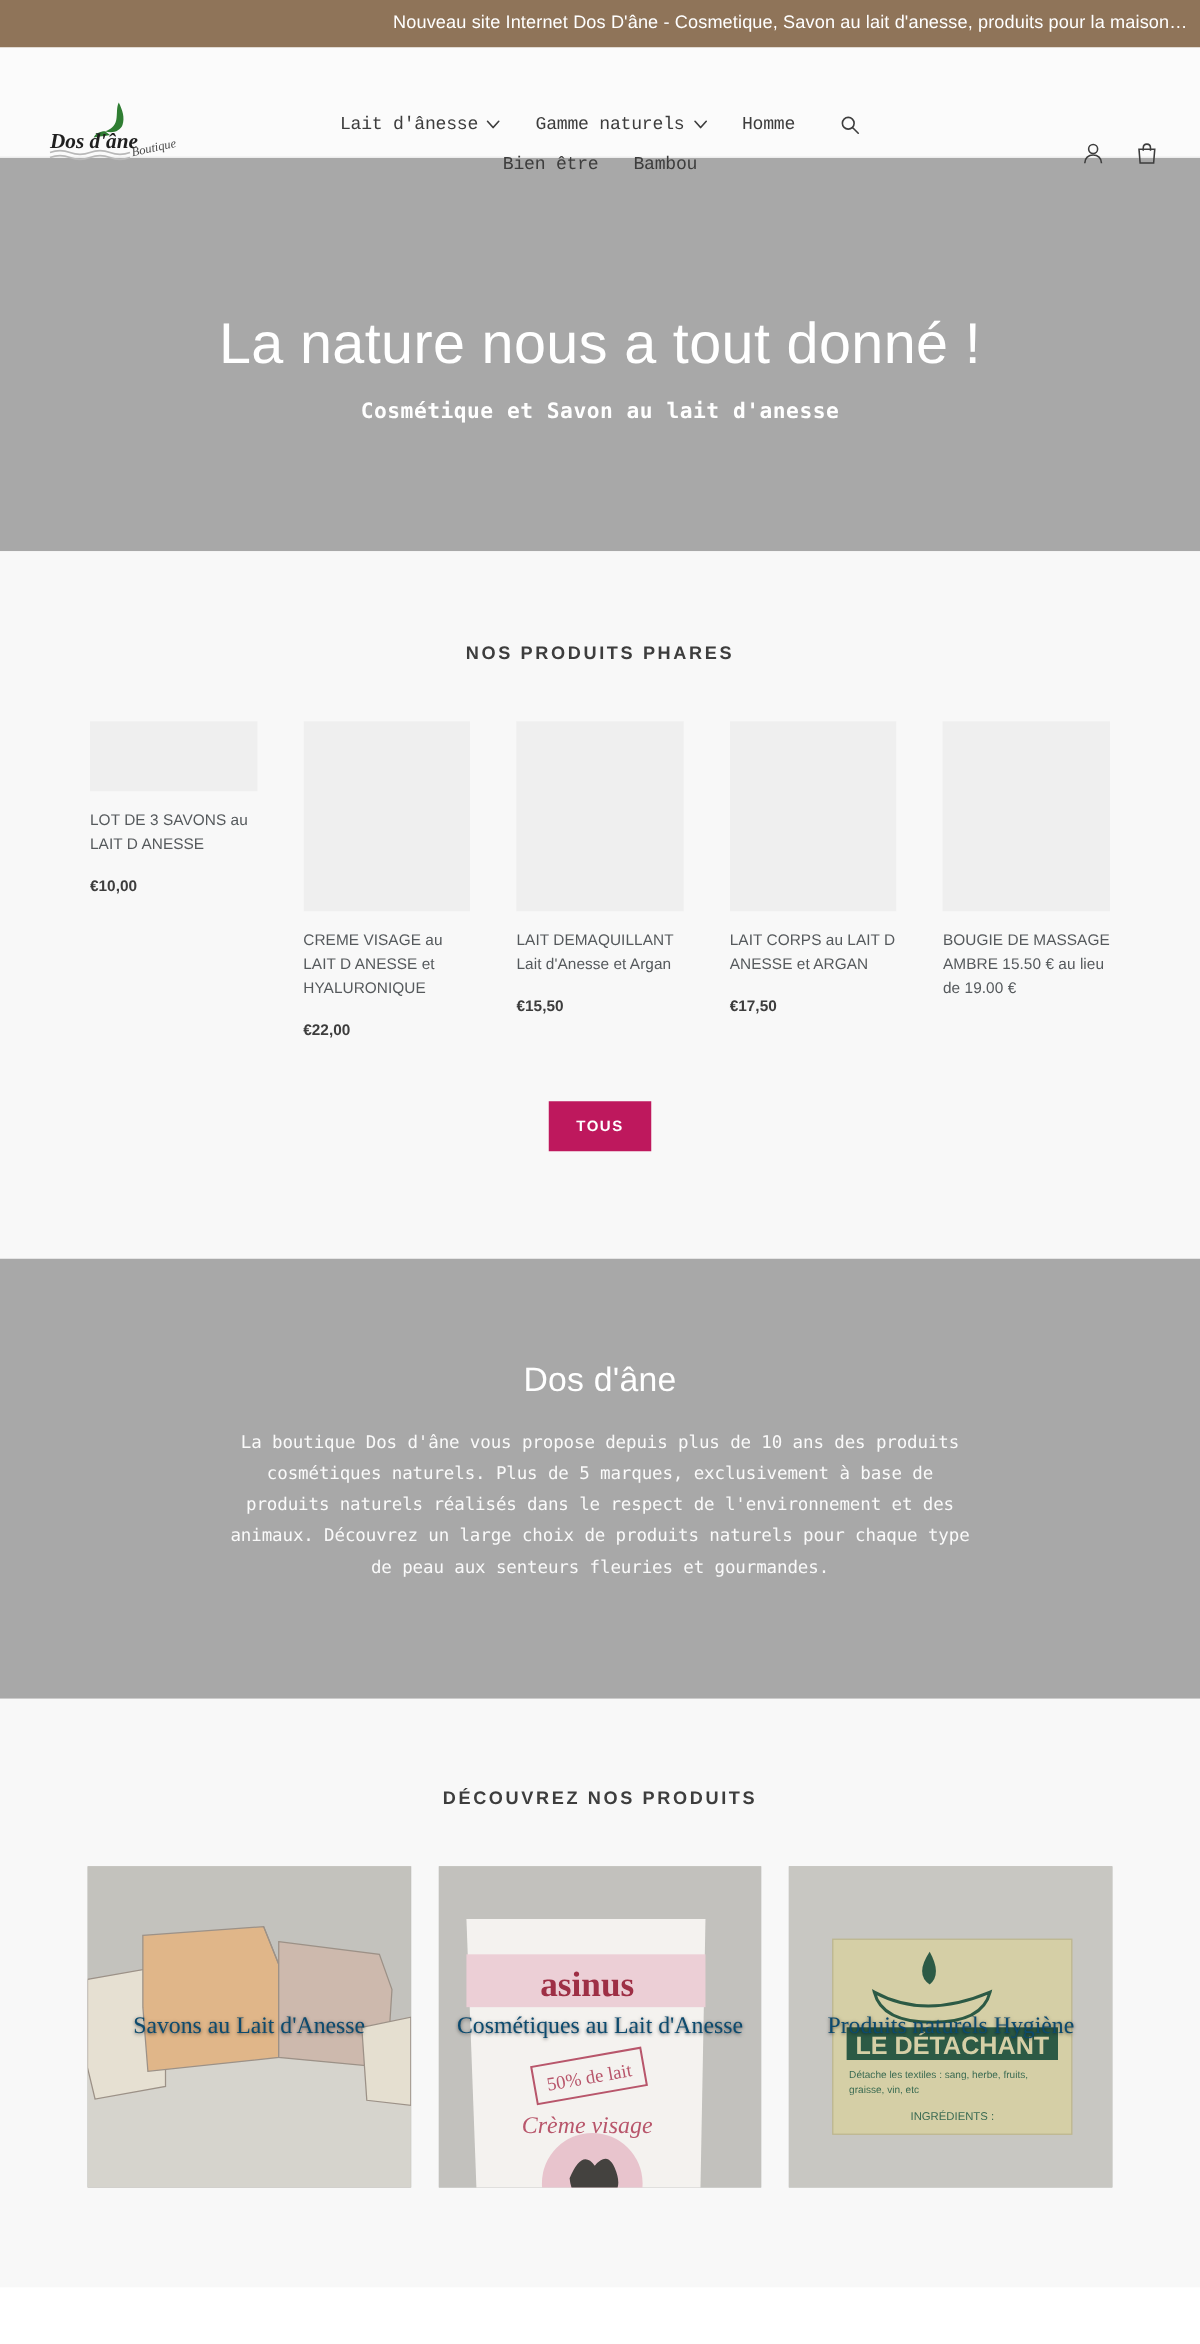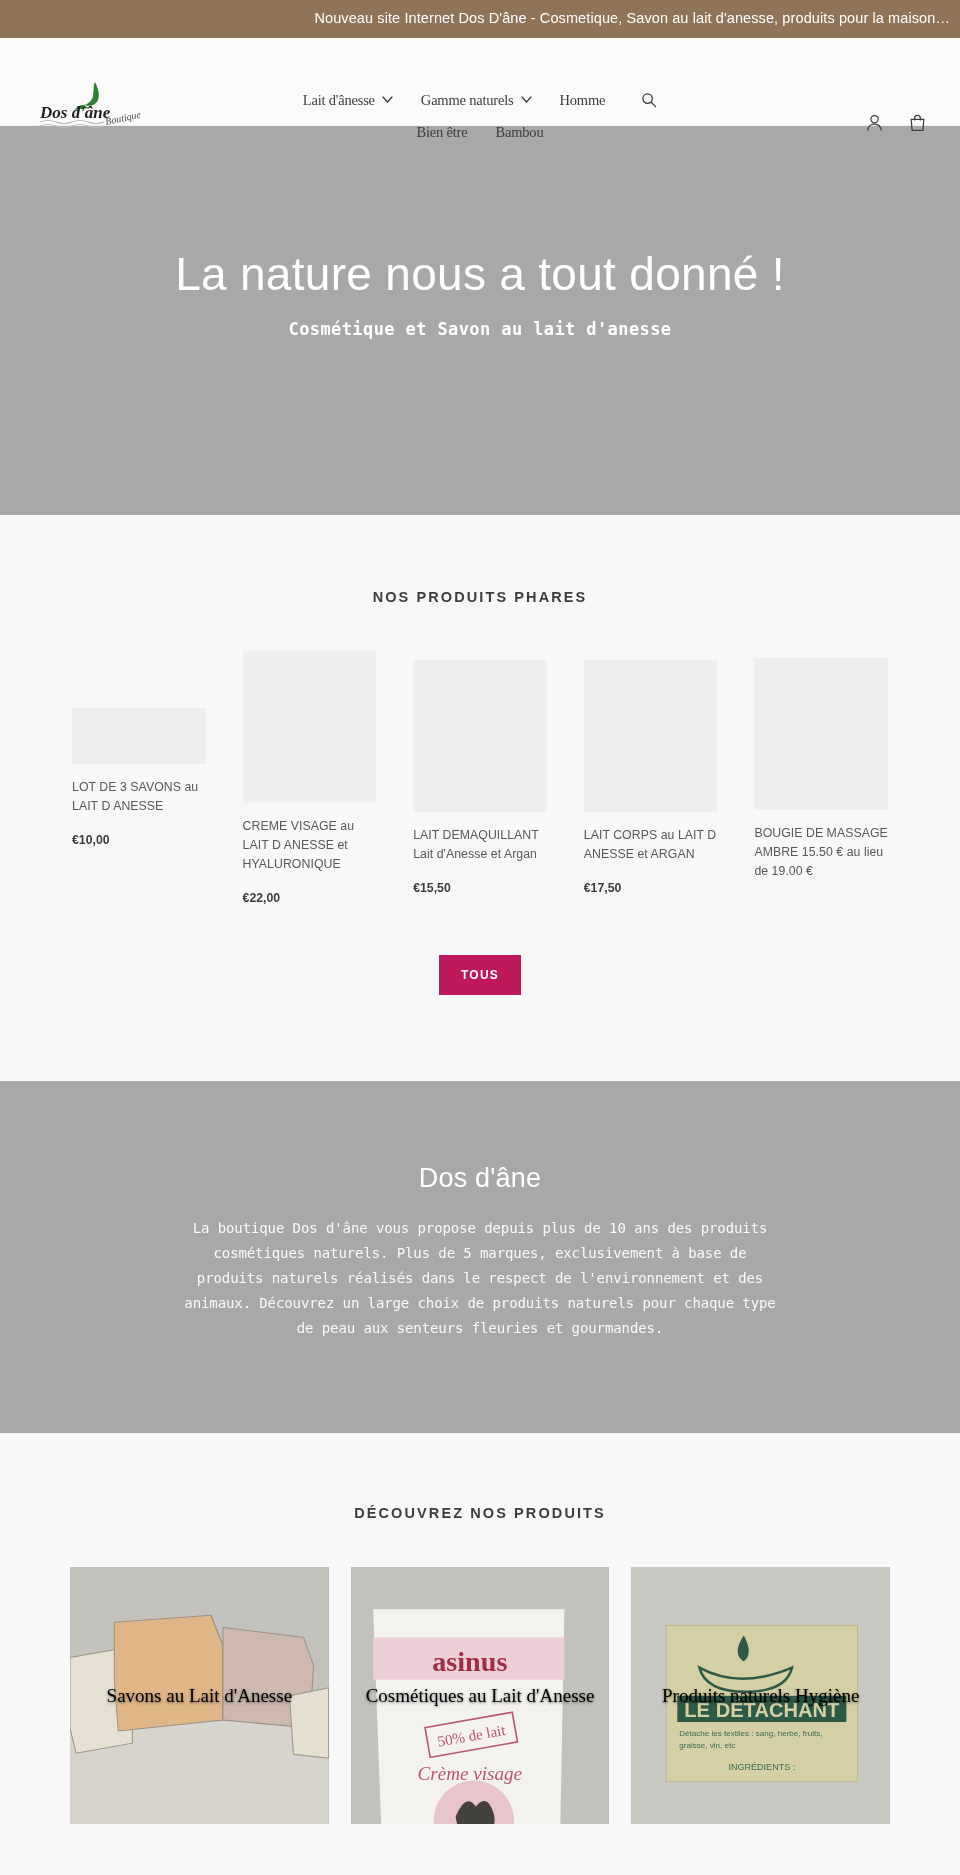--- a/index.html
+++ b/index.html
@@ -47,21 +47,21 @@
     justify-content: center;
     align-items: center;
     flex-wrap: wrap;
     gap: 0 28px;
     line-height: 24px;
   }
   .nav-item {
     display: inline-flex;
     align-items: center;
     gap: 7px;
-    font-family: Liberation Serif, serif;
+    font-family: Liberation Mono, monospace;
     font-size: 14.5px;
     color: #3d3d3d;
     letter-spacing: -.2px;
     cursor: pointer;
     white-space: nowrap;
     padding: 2px 0;
   }
   .chev { width: 11px; height: 7px; display: inline-block; }
   .nav-search { padding-left: 8px; cursor: pointer; display: inline-flex; align-items: center; }
 
@@ -70,21 +70,21 @@
     right: 34px; top: 76px;
     display: flex;
     gap: 26px;
     align-items: center;
   }
   .hicon { cursor: pointer; display: block; }
 
   
   .hero {
     background: #a8a8a8;
-    height: 389px;
+    height: 315px;
     display: flex;
     flex-direction: column;
     align-items: center;
     justify-content: flex-start;
     padding-top: 122px;
   }
   .hero h1 {
     color: #ffffff;
     font-size: 46px;
     font-weight: 400;
@@ -112,21 +112,21 @@
     text-align: center;
     font-size: 14.5px;
     font-weight: 700;
     letter-spacing: 2.1px;
     color: #3d3d3d;
     text-transform: uppercase;
   }
   .products {
     display: flex;
     justify-content: flex-start;
-    align-items: center;
+    align-items: flex-start;
     gap: 37px;
     padding: 0 72px;
     margin-top: 46px;
   }
   .product {
     width: 144px;
     cursor: pointer;
   }
   .ph {
     background: #efefef;
@@ -203,21 +203,21 @@
     overflow: hidden;
     cursor: pointer;
     background: #b9b9b4;
   }
   .coll .art { position: absolute; inset: 0; }
   .coll-label {
     position: absolute;
     left: 0; right: 0; top: 50%;
     transform: translateY(-50%);
     text-align: center;
-    color: #000000;
+    color: #0c4a6e;
     font-family: "Liberation Serif", serif;
     font-size: 19px;
     line-height: 25px;
     padding: 0 14px;
     text-shadow: 0 1px 3px rgba(0,0,0,.55);
   }
 
   
   .section-testimonials {
     background: #ffffff;

